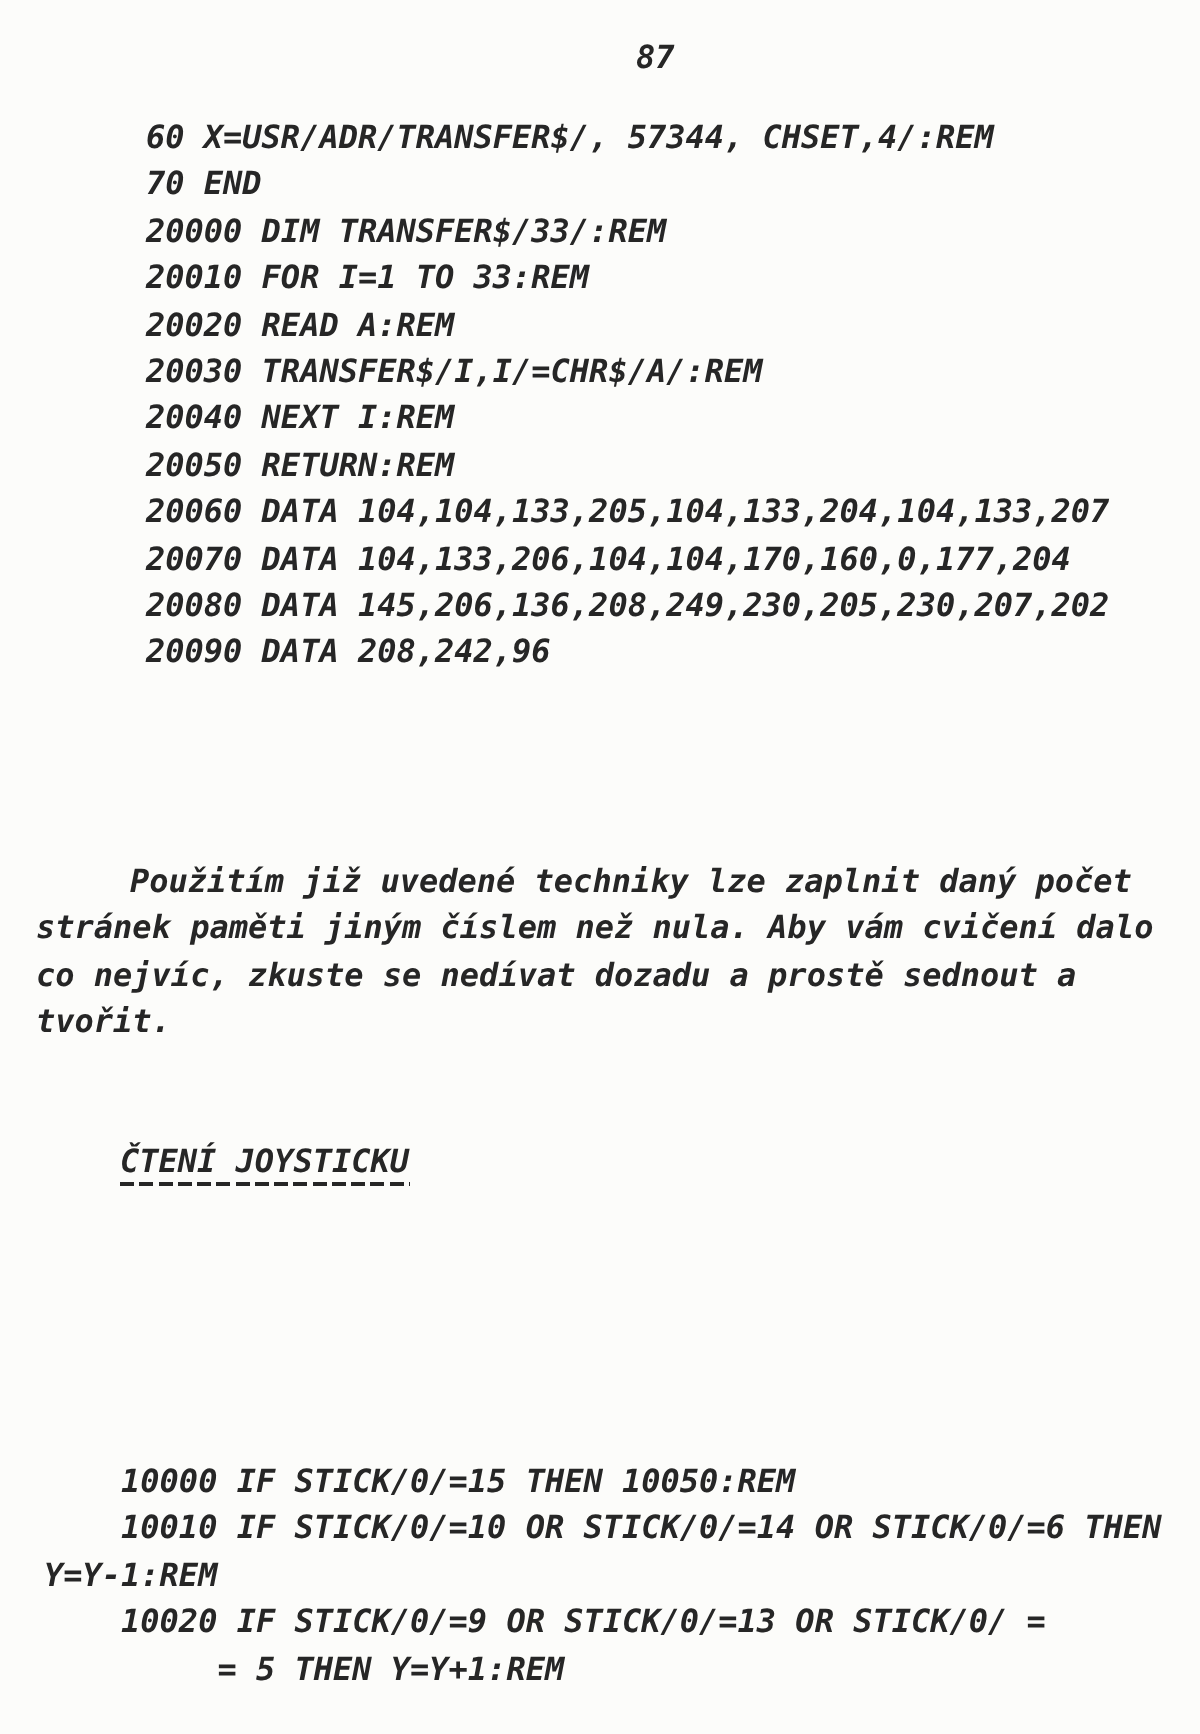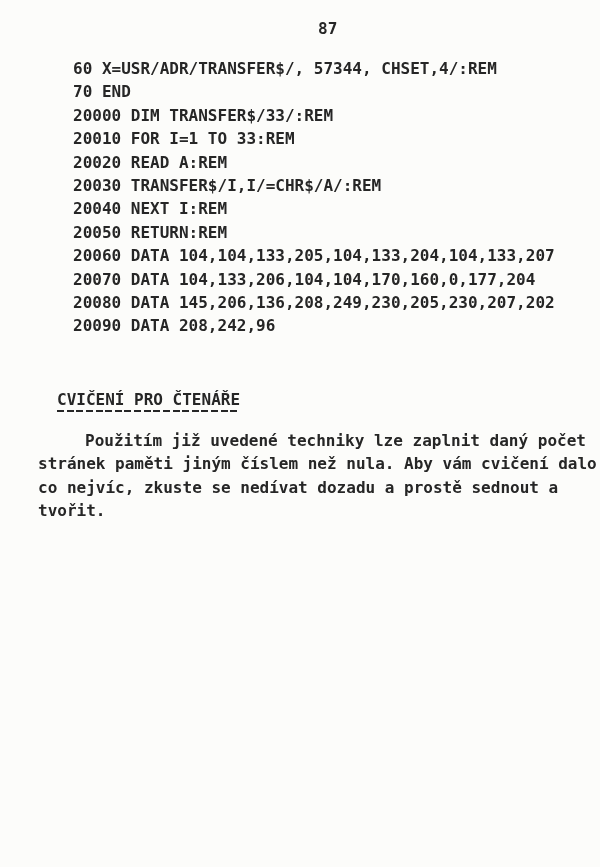--- a/index.html
+++ b/index.html
@@ -17,54 +17,55 @@
   .page{
     position:relative;
     width:600px;
     height:867px;
     background:var(--paper);
     font-family:"DejaVu Sans Mono","Liberation Mono",monospace;
     font-size:16px;
     font-weight:bold;
     color:var(--ink);
     line-height:23.4px;
+    font-style:italic;
   }
   .abs{position:absolute;}
   .page-number{top:17px;left:318px;}
   .code{white-space:pre;}
   .listing-1{top:57px;left:73px;}
   .listing-2{top:729px;left:22px;}
   .heading-1{top:388px;left:57px;}
   .heading-2{top:569px;left:60px;}
   .underlined{
     display:inline;
     padding-bottom:3px;
     
     background:repeating-linear-gradient(90deg,currentColor 0 7px,transparent 7px 9.63px) left bottom/100% 2px no-repeat;
   }
   .para{
     white-space:pre;
     text-indent:47px;
     left:18px;
-    margin-left:20px;
   }
   .para-1{top:429px;}
   .para-2{top:614px;}
 </style>
 </head>
 <body>
 
 <div class="page">
 
   <div class="abs page-number">87</div>
 
   <div class="abs code listing-1">60 X=USR/ADR/TRANSFER$/, 57344, CHSET,4/:REM<br>70 END<br>20000 DIM TRANSFER$/33/:REM<br>20010 FOR I=1 TO 33:REM<br>20020 READ A:REM<br>20030 TRANSFER$/I,I/=CHR$/A/:REM<br>20040 NEXT I:REM<br>20050 RETURN:REM<br>20060 DATA 104,104,133,205,104,133,204,104,133,207<br>20070 DATA 104,133,206,104,104,170,160,0,177,204<br>20080 DATA 145,206,136,208,249,230,205,230,207,202<br>20090 DATA 208,242,96</div>
 
-  <div class="abs heading-1">
-    <span class="underlined">CVIČENÍ PRO ČTENÁŘE</span>
-  </div>
 
   <div class="abs para para-1">Použitím již uvedené techniky lze zaplnit daný počet<br>stránek paměti jiným číslem než nula. Aby vám cvičení dalo<br>co nejvíc, zkuste se nedívat dozadu a prostě sednout a<br>tvořit.</div>
 
+  <div class="abs heading-2">
+    <span class="underlined">ČTENÍ JOYSTICKU</span>
+  </div>
 
 
+  <div class="abs code listing-2">    10000 IF STICK/0/=15 THEN 10050:REM<br>    10010 IF STICK/0/=10 OR STICK/0/=14 OR STICK/0/=6 THEN<br>Y=Y-1:REM<br>    10020 IF STICK/0/=9 OR STICK/0/=13 OR STICK/0/ =<br>         = 5 THEN Y=Y+1:REM</div>
 
 </div>
 
 </body></html>

